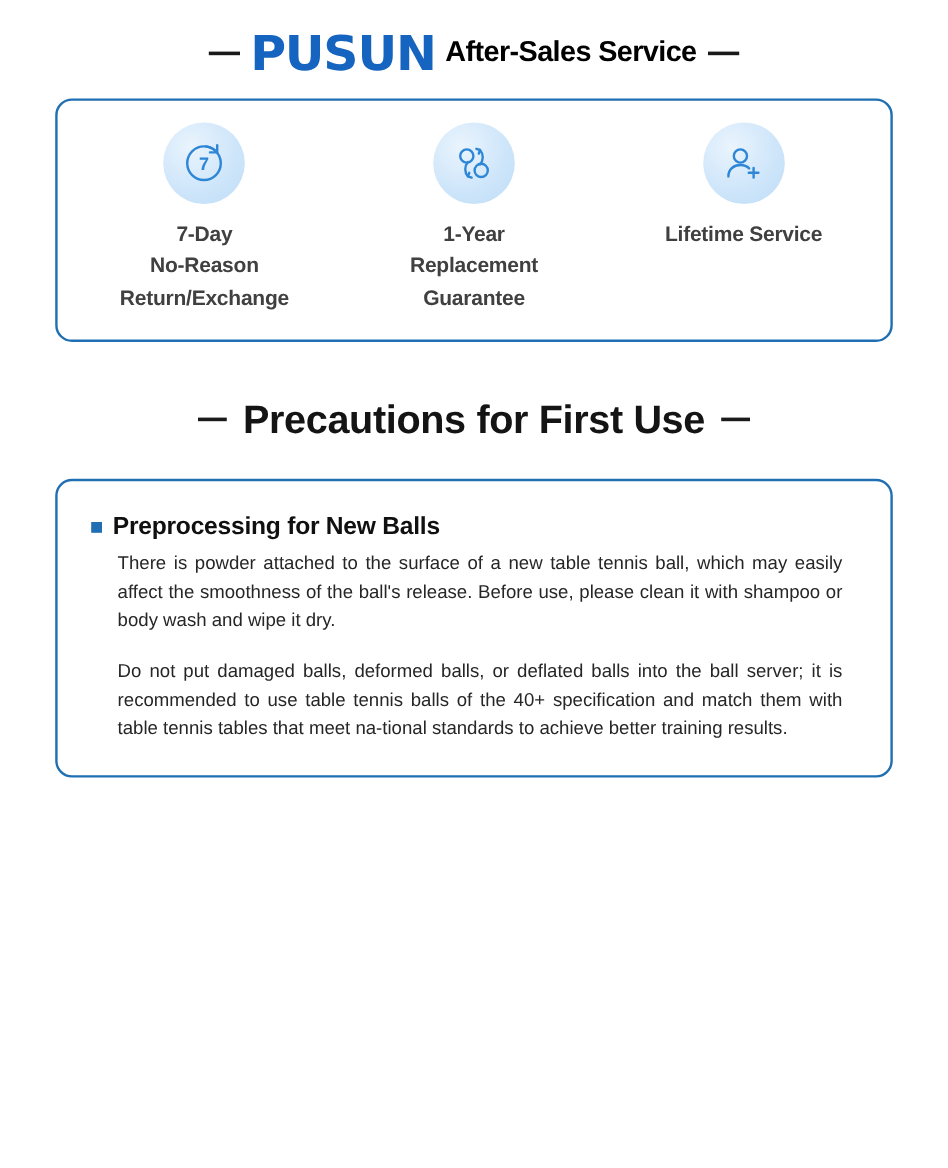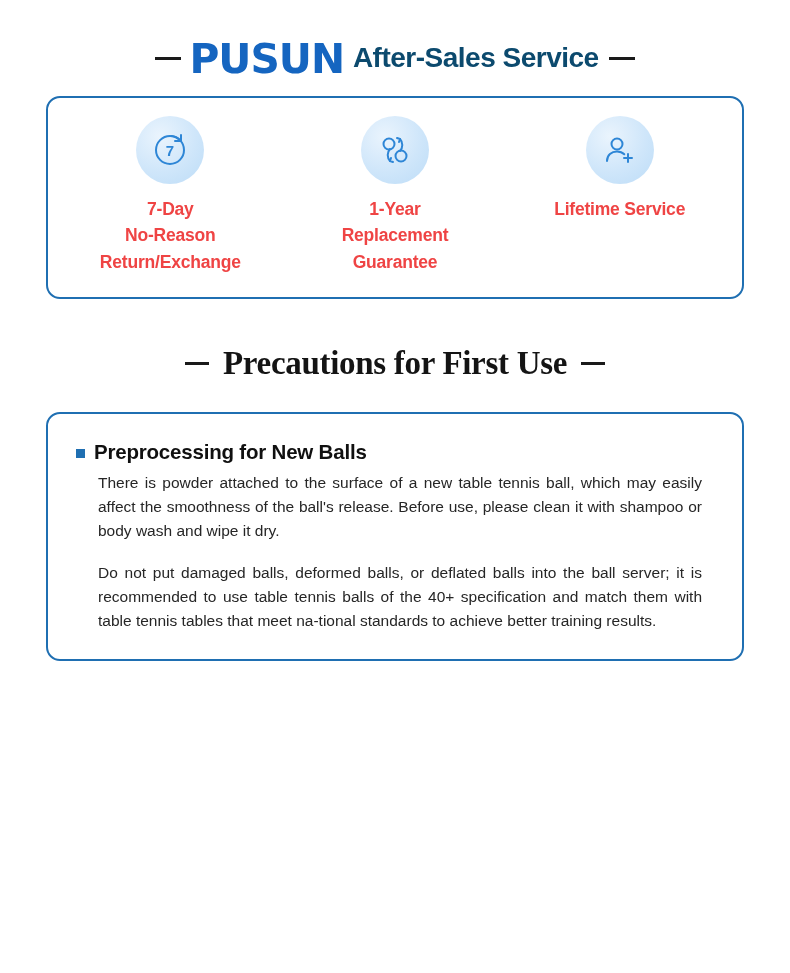--- a/index.html
+++ b/index.html
@@ -15,45 +15,45 @@
     color: #1b1b1b;
     overflow: hidden;
   }
 
   
   .header {
     display: flex;
     align-items: center;
     justify-content: center;
     gap: 10px;
-    padding-top: 38px;
+    padding-top: 24px;
     padding-bottom: 18px;
   }
   .dash {
     display: inline-block;
     width: 26px;
     height: 3px;
     background: #1a1a1a;
   }
   .brand-logo {
     font-family: "DejaVu Sans", sans-serif;
     font-weight: 800;
     font-size: 40px;
     letter-spacing: -1px;
     color: #1565c0;
     line-height: 1;
     position: relative;
     top: 1px;
     transform: scaleX(1.02);
   }
   .header-title {
-    font-size: 28px;
+    font-size: 24px;
     font-weight: 700;
     letter-spacing: -0.5px;
-    color: #0c4a6e;
+    color: #000000;
     line-height: 1;
   }
 
   
   .card {
     border: 2px solid #1f6fb2;
     border-radius: 14px;
     margin: 0 46px;
     background: #fff;
   }
@@ -80,41 +80,40 @@
     display: flex;
     align-items: center;
     justify-content: center;
     color: #2e86d6;
   }
   .service-label {
     text-align: center;
     font-size: 17.5px;
     font-weight: 700;
     line-height: 1.5;
-    color: #ef4444;
+    color: #404040;
     letter-spacing: -0.2px;
   }
 
   
   .section-title {
     display: flex;
     align-items: center;
     justify-content: center;
     gap: 14px;
     margin-top: 46px;
     margin-bottom: 30px;
   }
   .section-title .dash { width: 24px; height: 3px; }
   .section-title h2 {
     margin: 0;
     font-size: 33px;
     font-weight: 700;
     letter-spacing: -0.3px;
     color: #141414;
-    font-family: Liberation Serif, serif;
   }
 
   
   .precautions-card {
     padding: 26px 40px 26px 28px;
   }
   .precaution-block { margin-bottom: 18px; }
   .precaution-block:last-child { margin-bottom: 0; }
   .precaution-head {
     display: flex;

